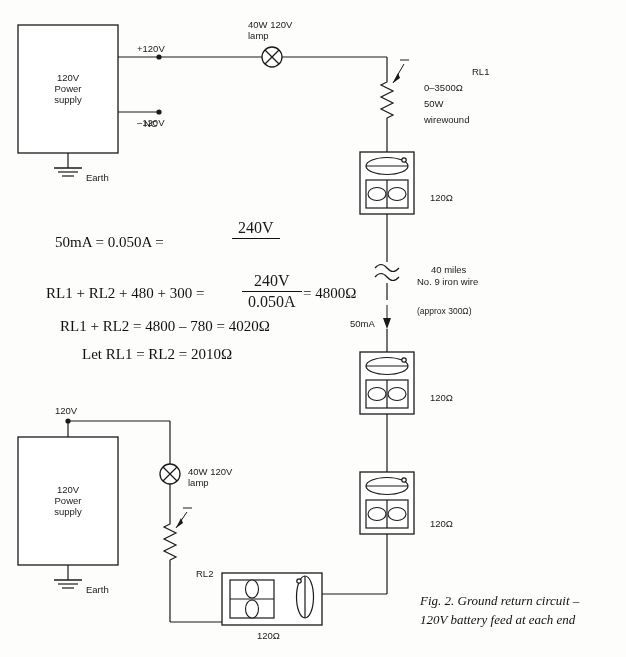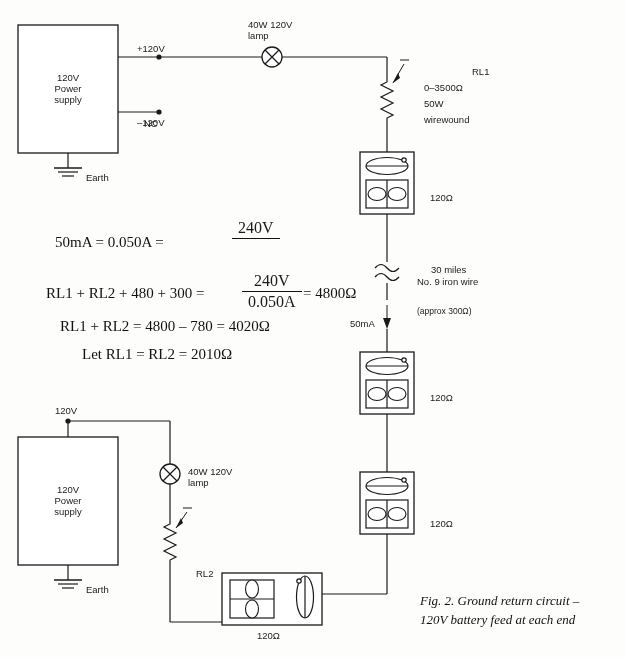--- a/index.html
+++ b/index.html
@@ -193,21 +193,21 @@
   <div class="lbl" style="left:424px; top:66px;margin-left:48px;">RL1</div>
   <div class="lbl" style="left:424px; top:82px;">0–3500Ω</div>
   <div class="lbl" style="left:424px; top:98px;">50W</div>
   <div class="lbl" style="left:424px; top:114px;">wirewound</div>
 
   <div class="lbl" style="left:430px; top:192px;">120Ω</div>
   <div class="lbl" style="left:430px; top:392px;">120Ω</div>
   <div class="lbl" style="left:430px; top:518px;">120Ω</div>
   <div class="lbl" style="left:257px; top:630px;">120Ω</div>
 
-  <div class="lbl" style="left:431px; top:264px;">30 miles</div>
+  <div class="lbl" style="left:431px; top:264px;">40 miles</div>
   <div class="lbl" style="left:417px; top:276px;">No. 9 iron wire</div>
   <div class="lbl sm" style="left:417px; top:288px;margin-top:18px;">(approx 300Ω)</div>
   <div class="lbl" style="left:350px; top:318px;">50mA</div>
 
   <div class="lbl ctr" style="left:38px; top:484px; width:60px;">120V</div>
   <div class="lbl ctr" style="left:38px; top:495px; width:60px;">Power</div>
   <div class="lbl ctr" style="left:38px; top:506px; width:60px;">supply</div>
   <div class="lbl" style="left:55px; top:405px;">120V</div>
   <div class="lbl" style="left:86px; top:584px;">Earth</div>
 

